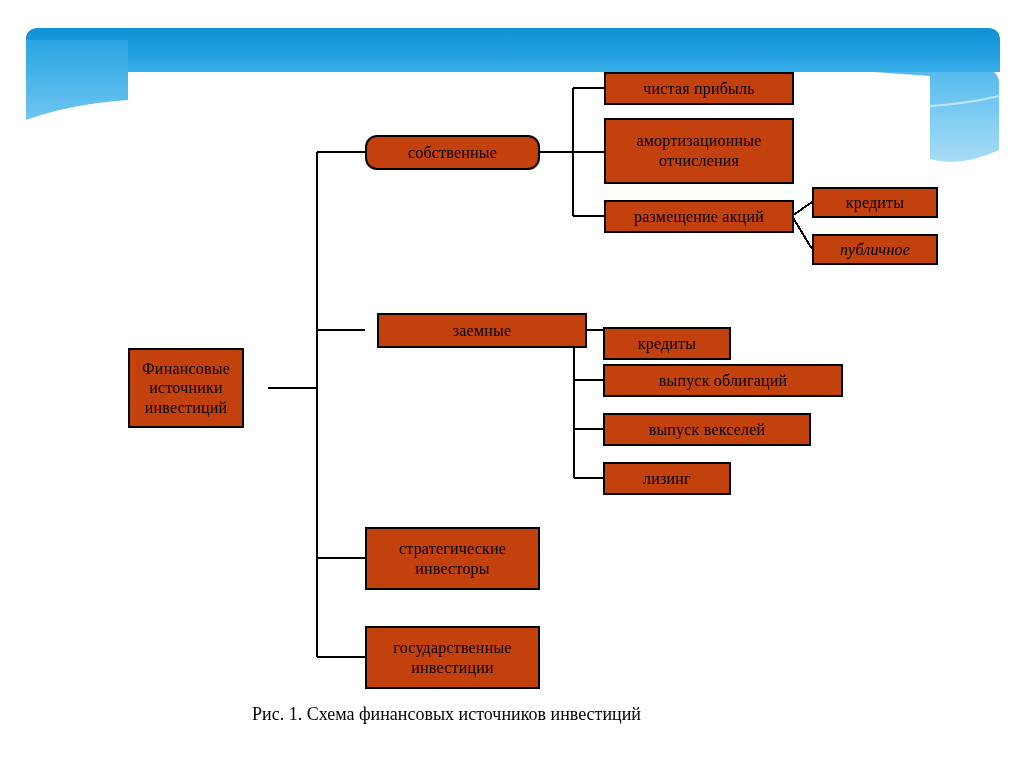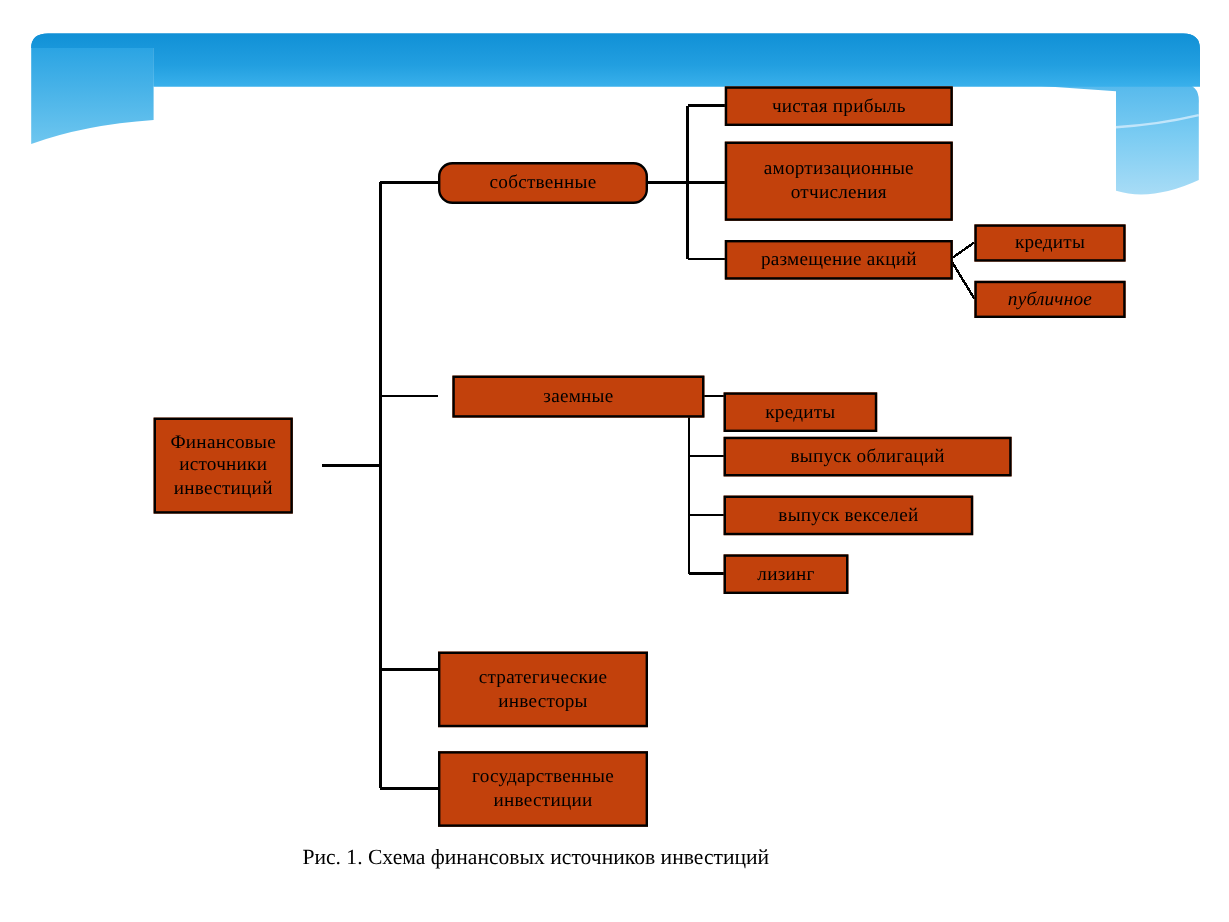--- a/index.html
+++ b/index.html
@@ -124,21 +124,21 @@
   </div>
 
   <div class="node" style="left:365px; top:135px; width:175px; height:35px;border-radius:12px;">
     <span>собственные</span>
   </div>
 
   <div class="node" style="left:377px; top:313px; width:210px; height:35px;">
     <span>заемные</span>
   </div>
 
-  <div class="node" style="left:365px; top:527px; width:175px; height:63px;margin-top:16px;">
+  <div class="node" style="left:365px; top:527px; width:175px; height:63px;">
     <span>стратегические инвесторы</span>
   </div>
 
   <div class="node" style="left:365px; top:626px; width:175px; height:63px;">
     <span>государственные инвестиции</span>
   </div>
 
   <div class="node" style="left:604px; top:72px; width:190px; height:33px;">
     <span>чистая прибыль</span>
   </div>
@@ -156,21 +156,21 @@
   </div>
 
   <div class="node" style="left:603px; top:364px; width:240px; height:33px;">
     <span>выпуск облигаций</span>
   </div>
 
   <div class="node" style="left:603px; top:413px; width:208px; height:33px;">
     <span>выпуск векселей</span>
   </div>
 
-  <div class="node" style="left:603px; top:462px; width:104px; height:33px;">
+  <div class="node" style="left:603px; top:462px; width:128px; height:33px;">
     <span>лизинг</span>
   </div>
 
   <div class="node" style="left:812px; top:187px; width:126px; height:31px;">
     <span>кредиты</span>
   </div>
 
   <div class="node" style="left:812px; top:234px; width:126px; height:31px;font-style:italic;">
     <span>публичное</span>
   </div>

